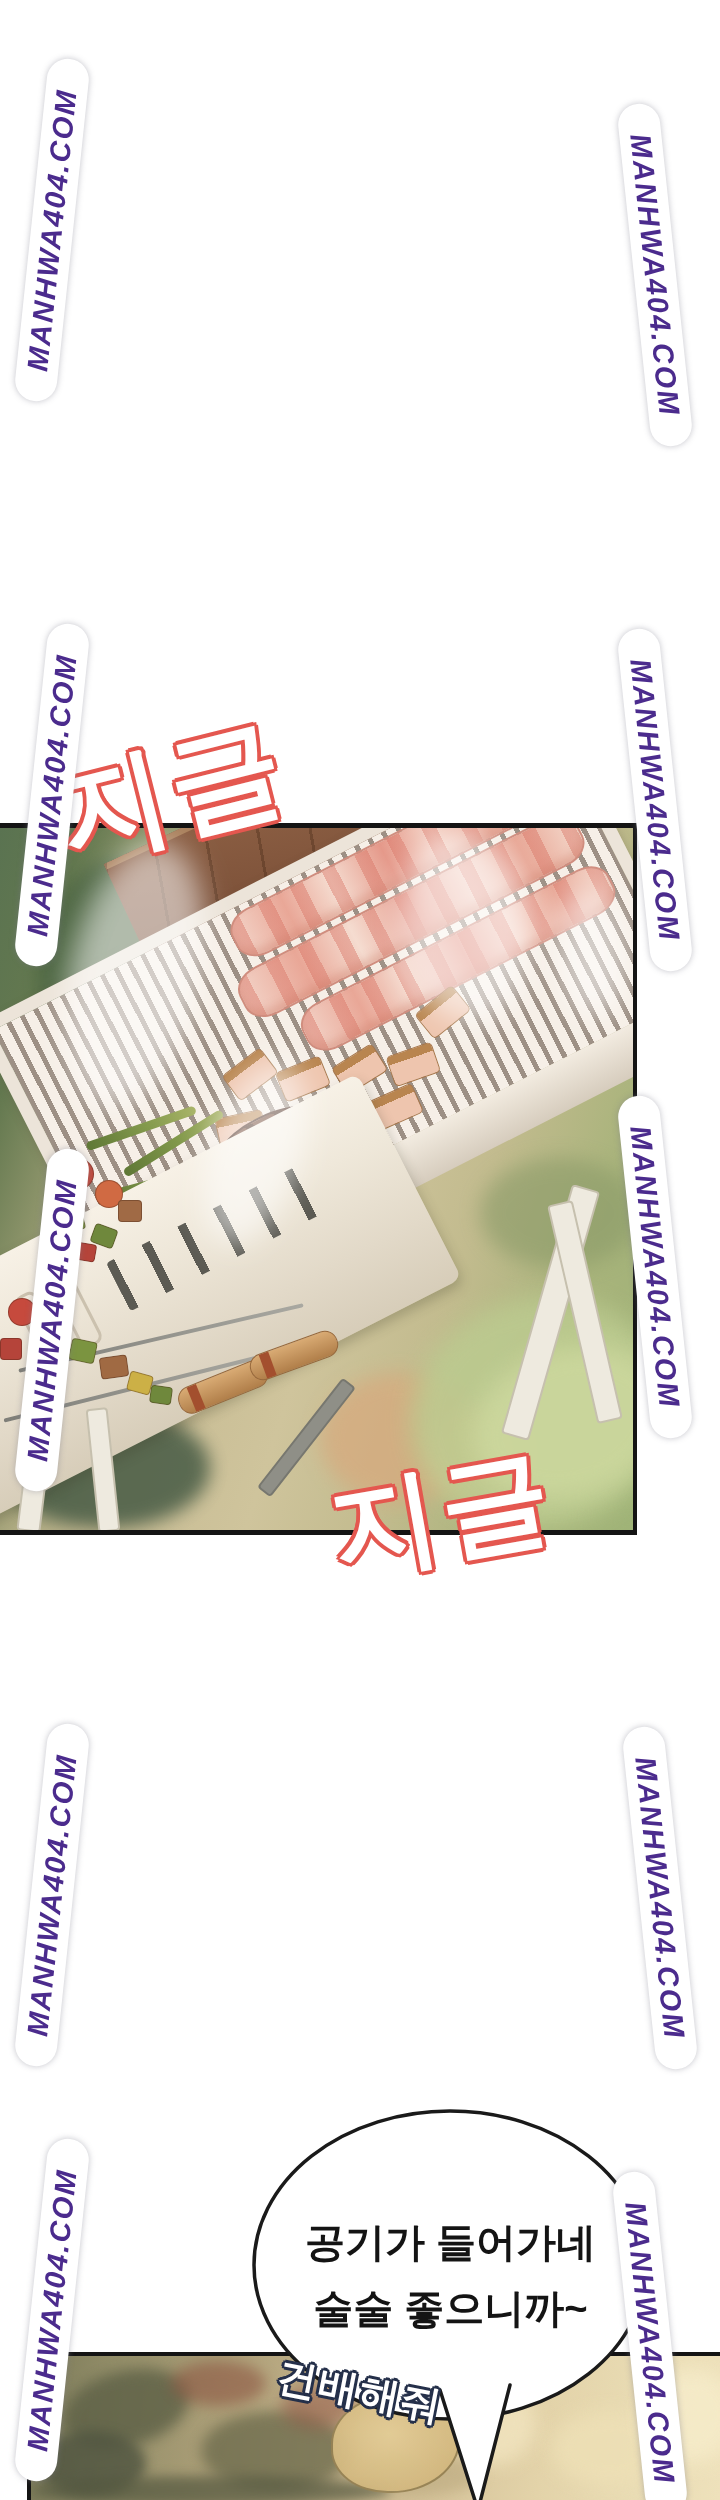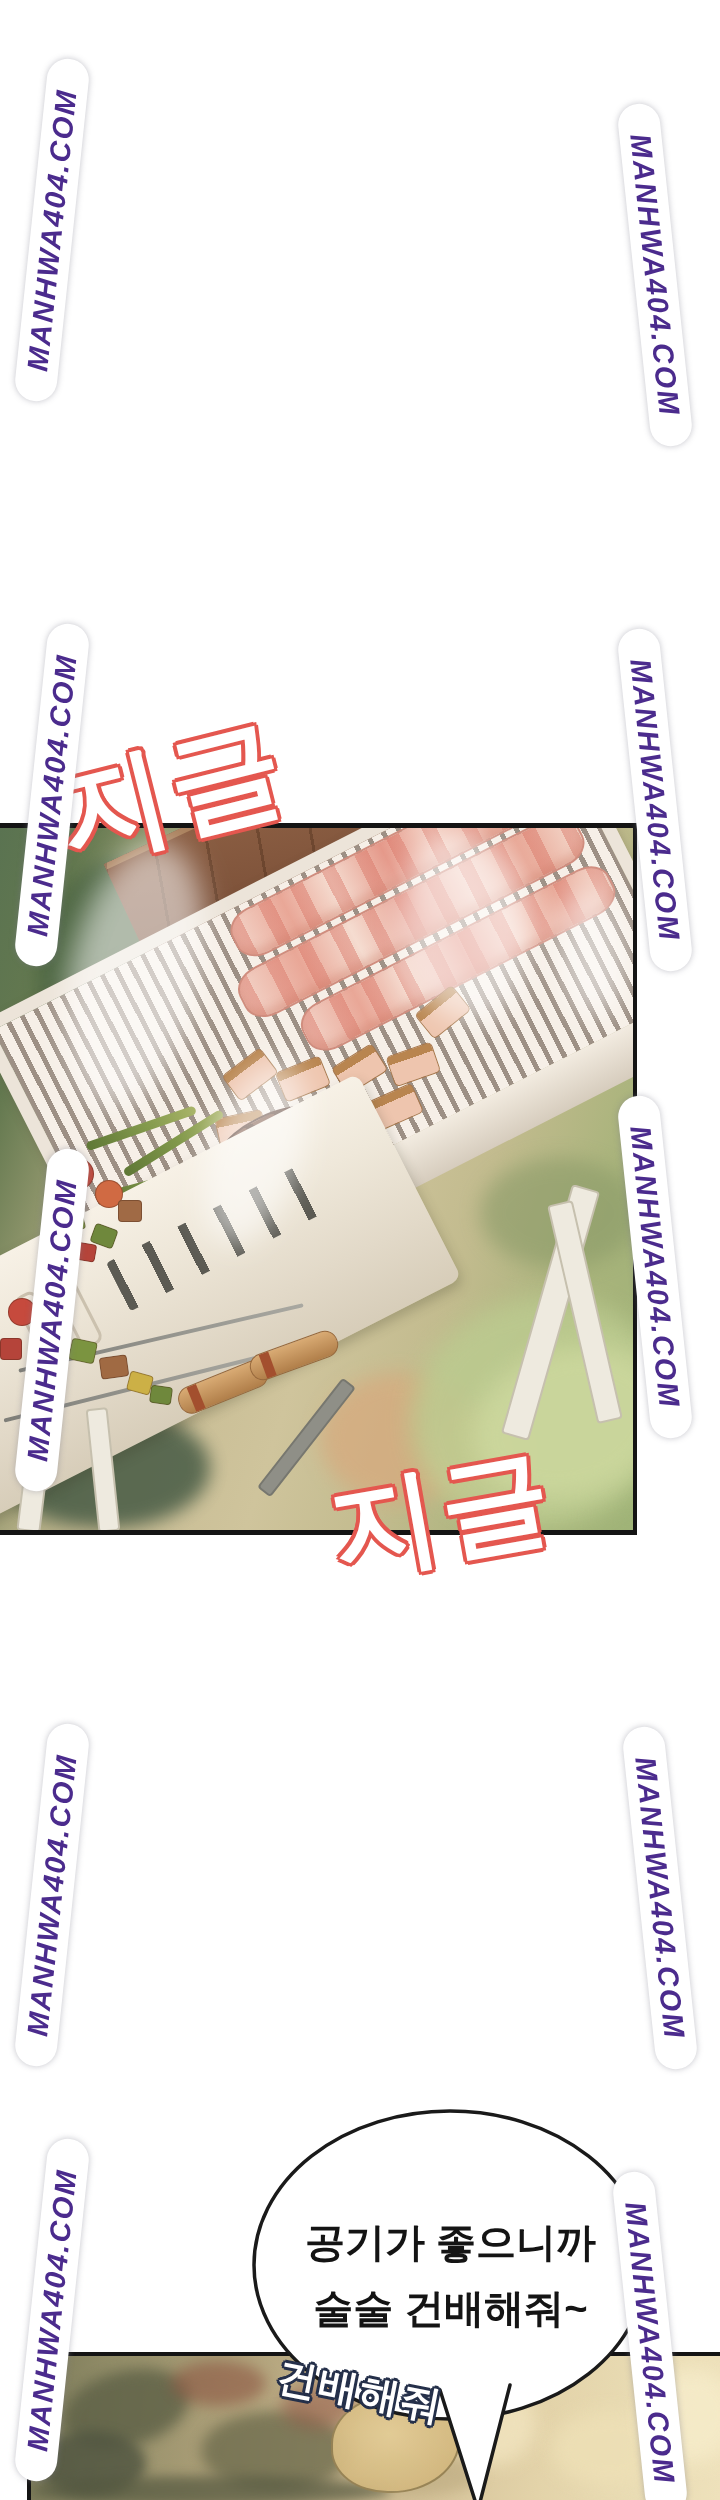--- a/index.html
+++ b/index.html
@@ -210,22 +210,22 @@
       <div class="blob" style="left: 330px; top: 95px; width: 120px; height: 45px; background: rgb(186, 168, 126); filter: blur(7px); opacity: 0.6; transform: rotate(0deg);"></div>
       <div class="blob" style="left: 0px; top: 120px; width: 360px; height: 30px; background: rgb(83, 87, 63); filter: blur(6px); opacity: 0.7; transform: rotate(0deg);"></div>
     </div>
   <div class="headshape"></div>
 </div>
 
 <svg id="bubble-svg" width="440" height="412" viewBox="0 0 440 412">
   <ellipse cx="215" cy="175" rx="196" ry="154" fill="#ffffff" stroke="#1a1a1a" stroke-width="3.5"></ellipse>
   <path d="M205,300 L243,420 L275,295" fill="#ffffff" stroke="#1a1a1a" stroke-width="3.5" stroke-linecap="round" stroke-linejoin="round"></path>
 </svg>
-<div class="bline" style="top:2220px;">공기가 좋으니까</div>
-<div class="bline" style="top:2286px;">술술 건배해줘~</div>
+<div class="bline" style="top:2220px;">공기가 들어가네</div>
+<div class="bline" style="top:2286px;">술술 좋으니까~</div>
 
 <div id="caption">건배해줘</div>
 
 <div id="wm-layer">
     <div class="wm" style="color: rgb(75, 43, 141); left: -120px; top: 209px; transform: rotate(-84deg);">MANHWA404.COM</div>
     <div class="wm" style="color: rgb(75, 43, 141); left: -120px; top: 774px; transform: rotate(-84deg);">MANHWA404.COM</div>
     <div class="wm" style="color: rgb(75, 43, 141); left: -120px; top: 1299px; transform: rotate(-84deg);">MANHWA404.COM</div>
     <div class="wm" style="color: rgb(75, 43, 141); left: -120px; top: 1874px; transform: rotate(-84deg);">MANHWA404.COM</div>
     <div class="wm" style="color: rgb(75, 43, 141); left: -120px; top: 2289px; transform: rotate(-84deg);">MANHWA404.COM</div>
     <div class="wm" style="color: rgb(75, 43, 141); left: 483px; top: 254px; transform: rotate(84deg);">MANHWA404.COM</div>

